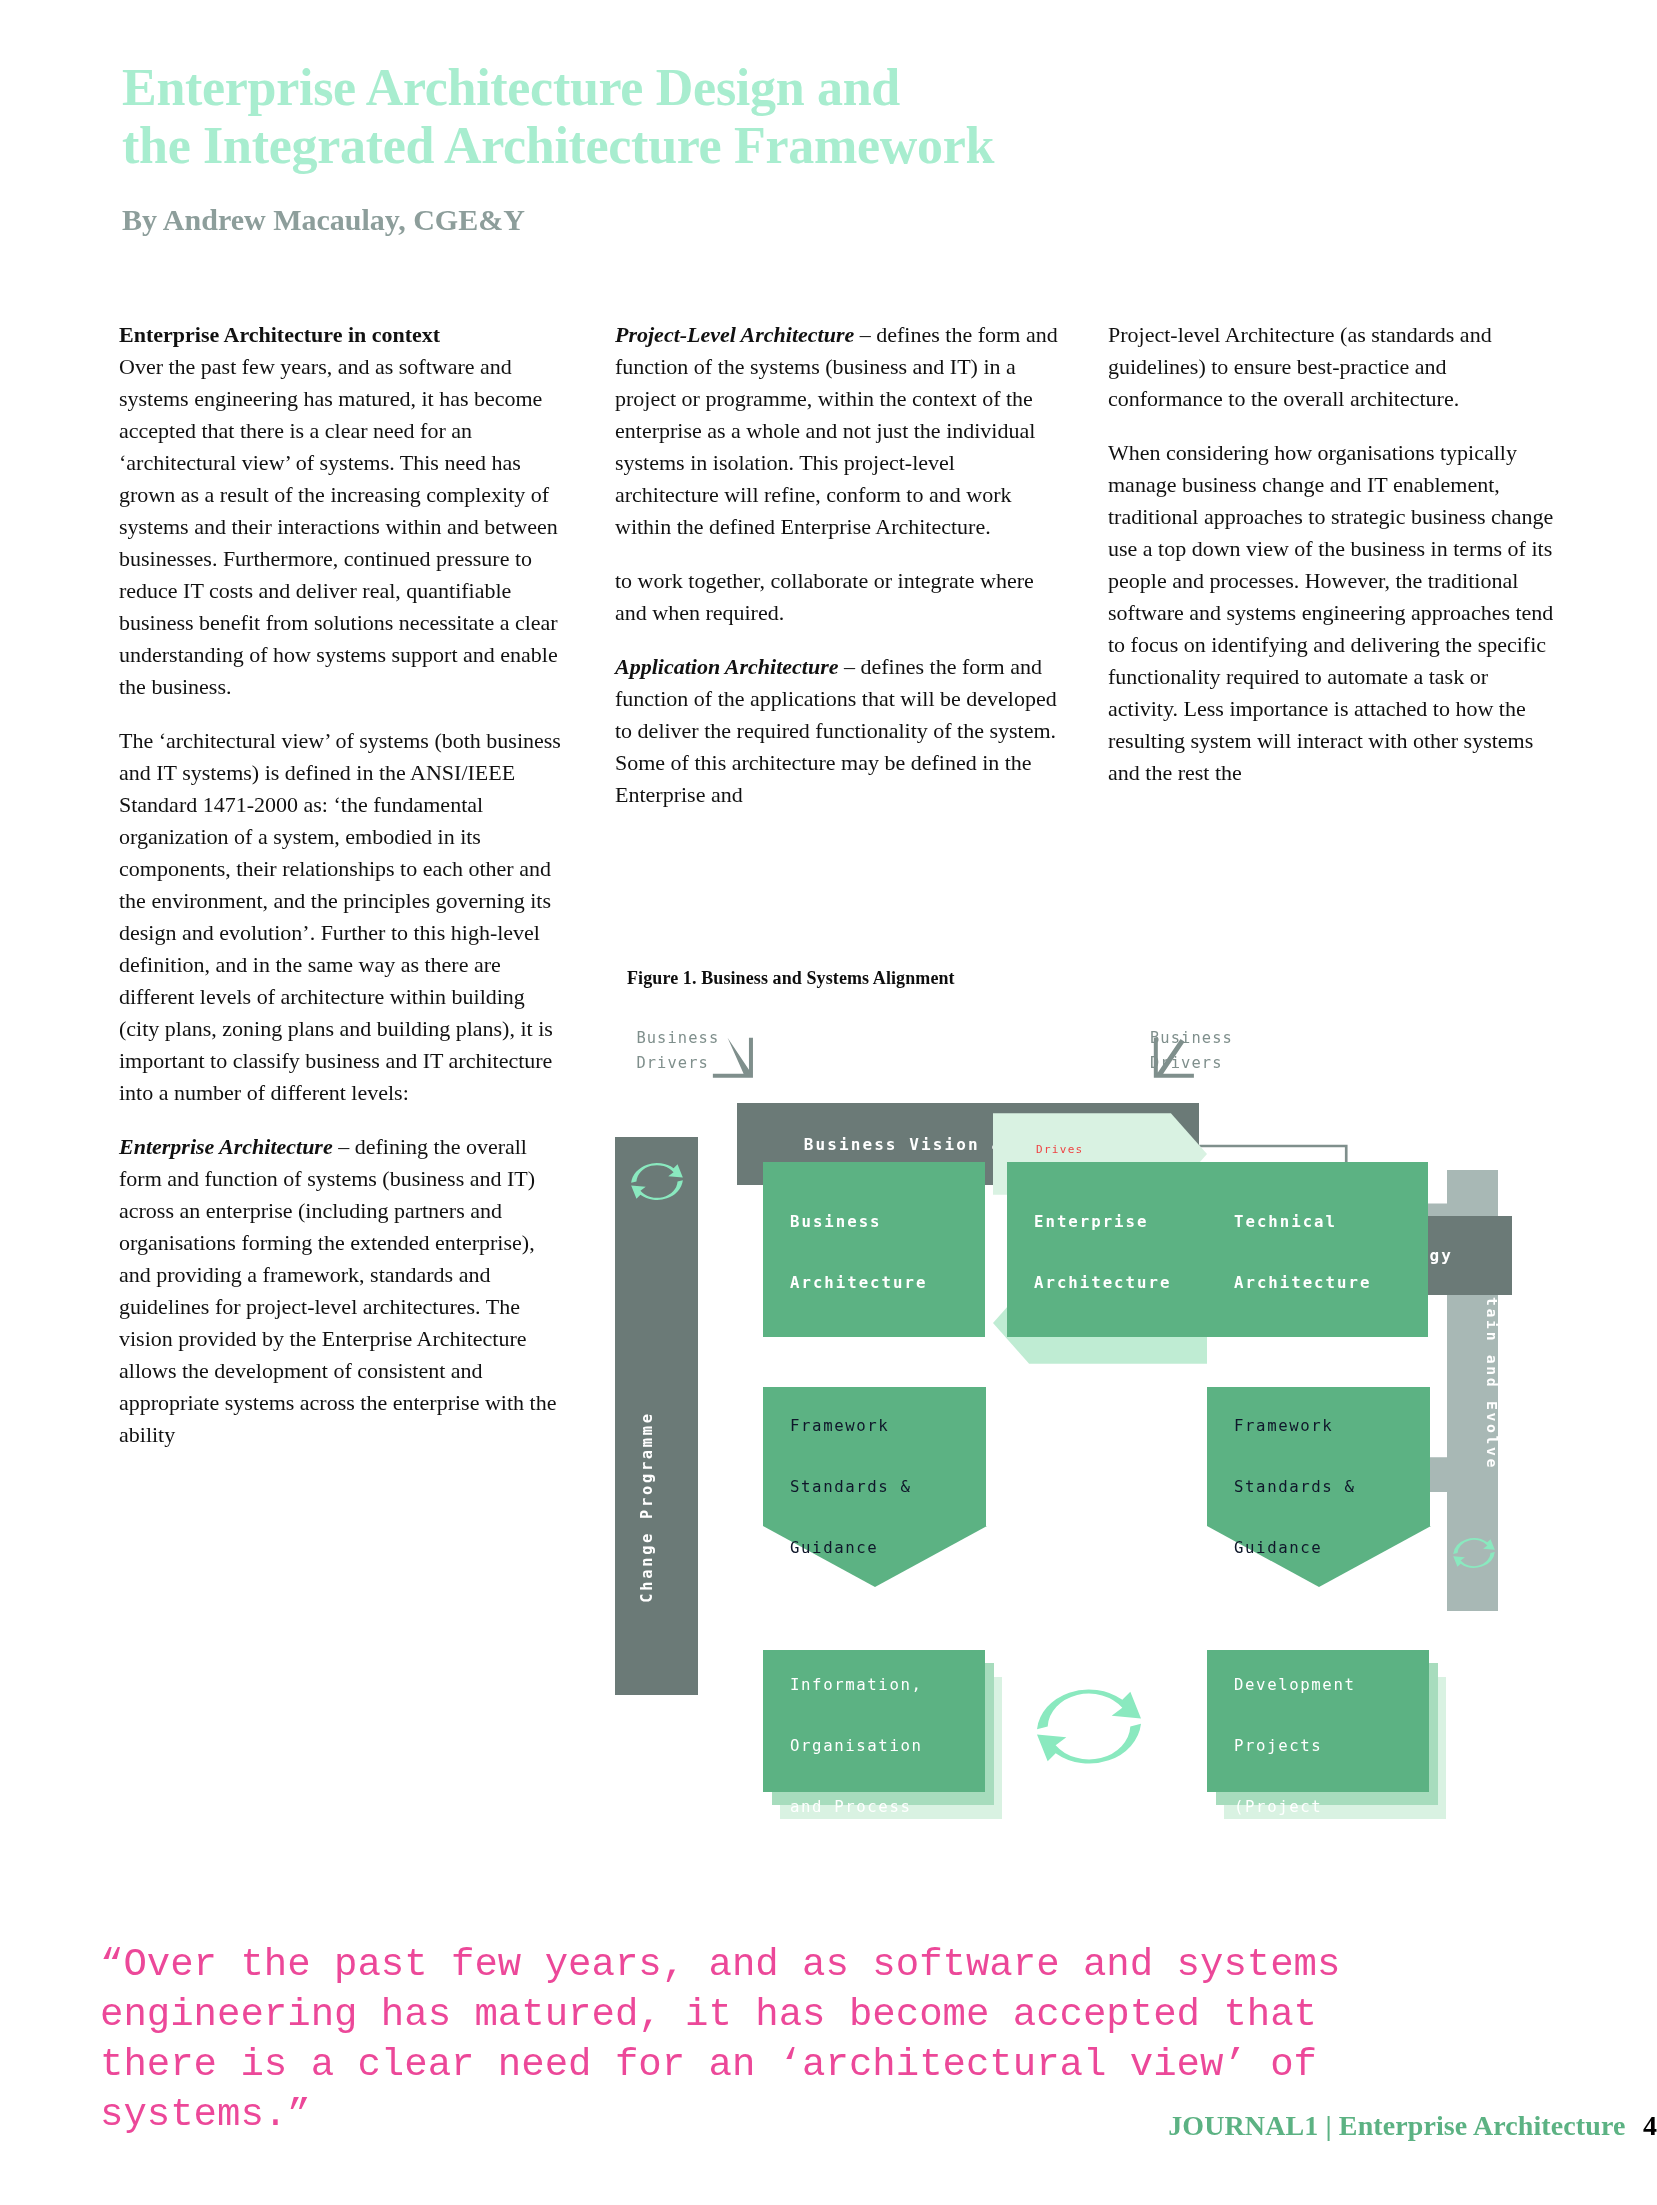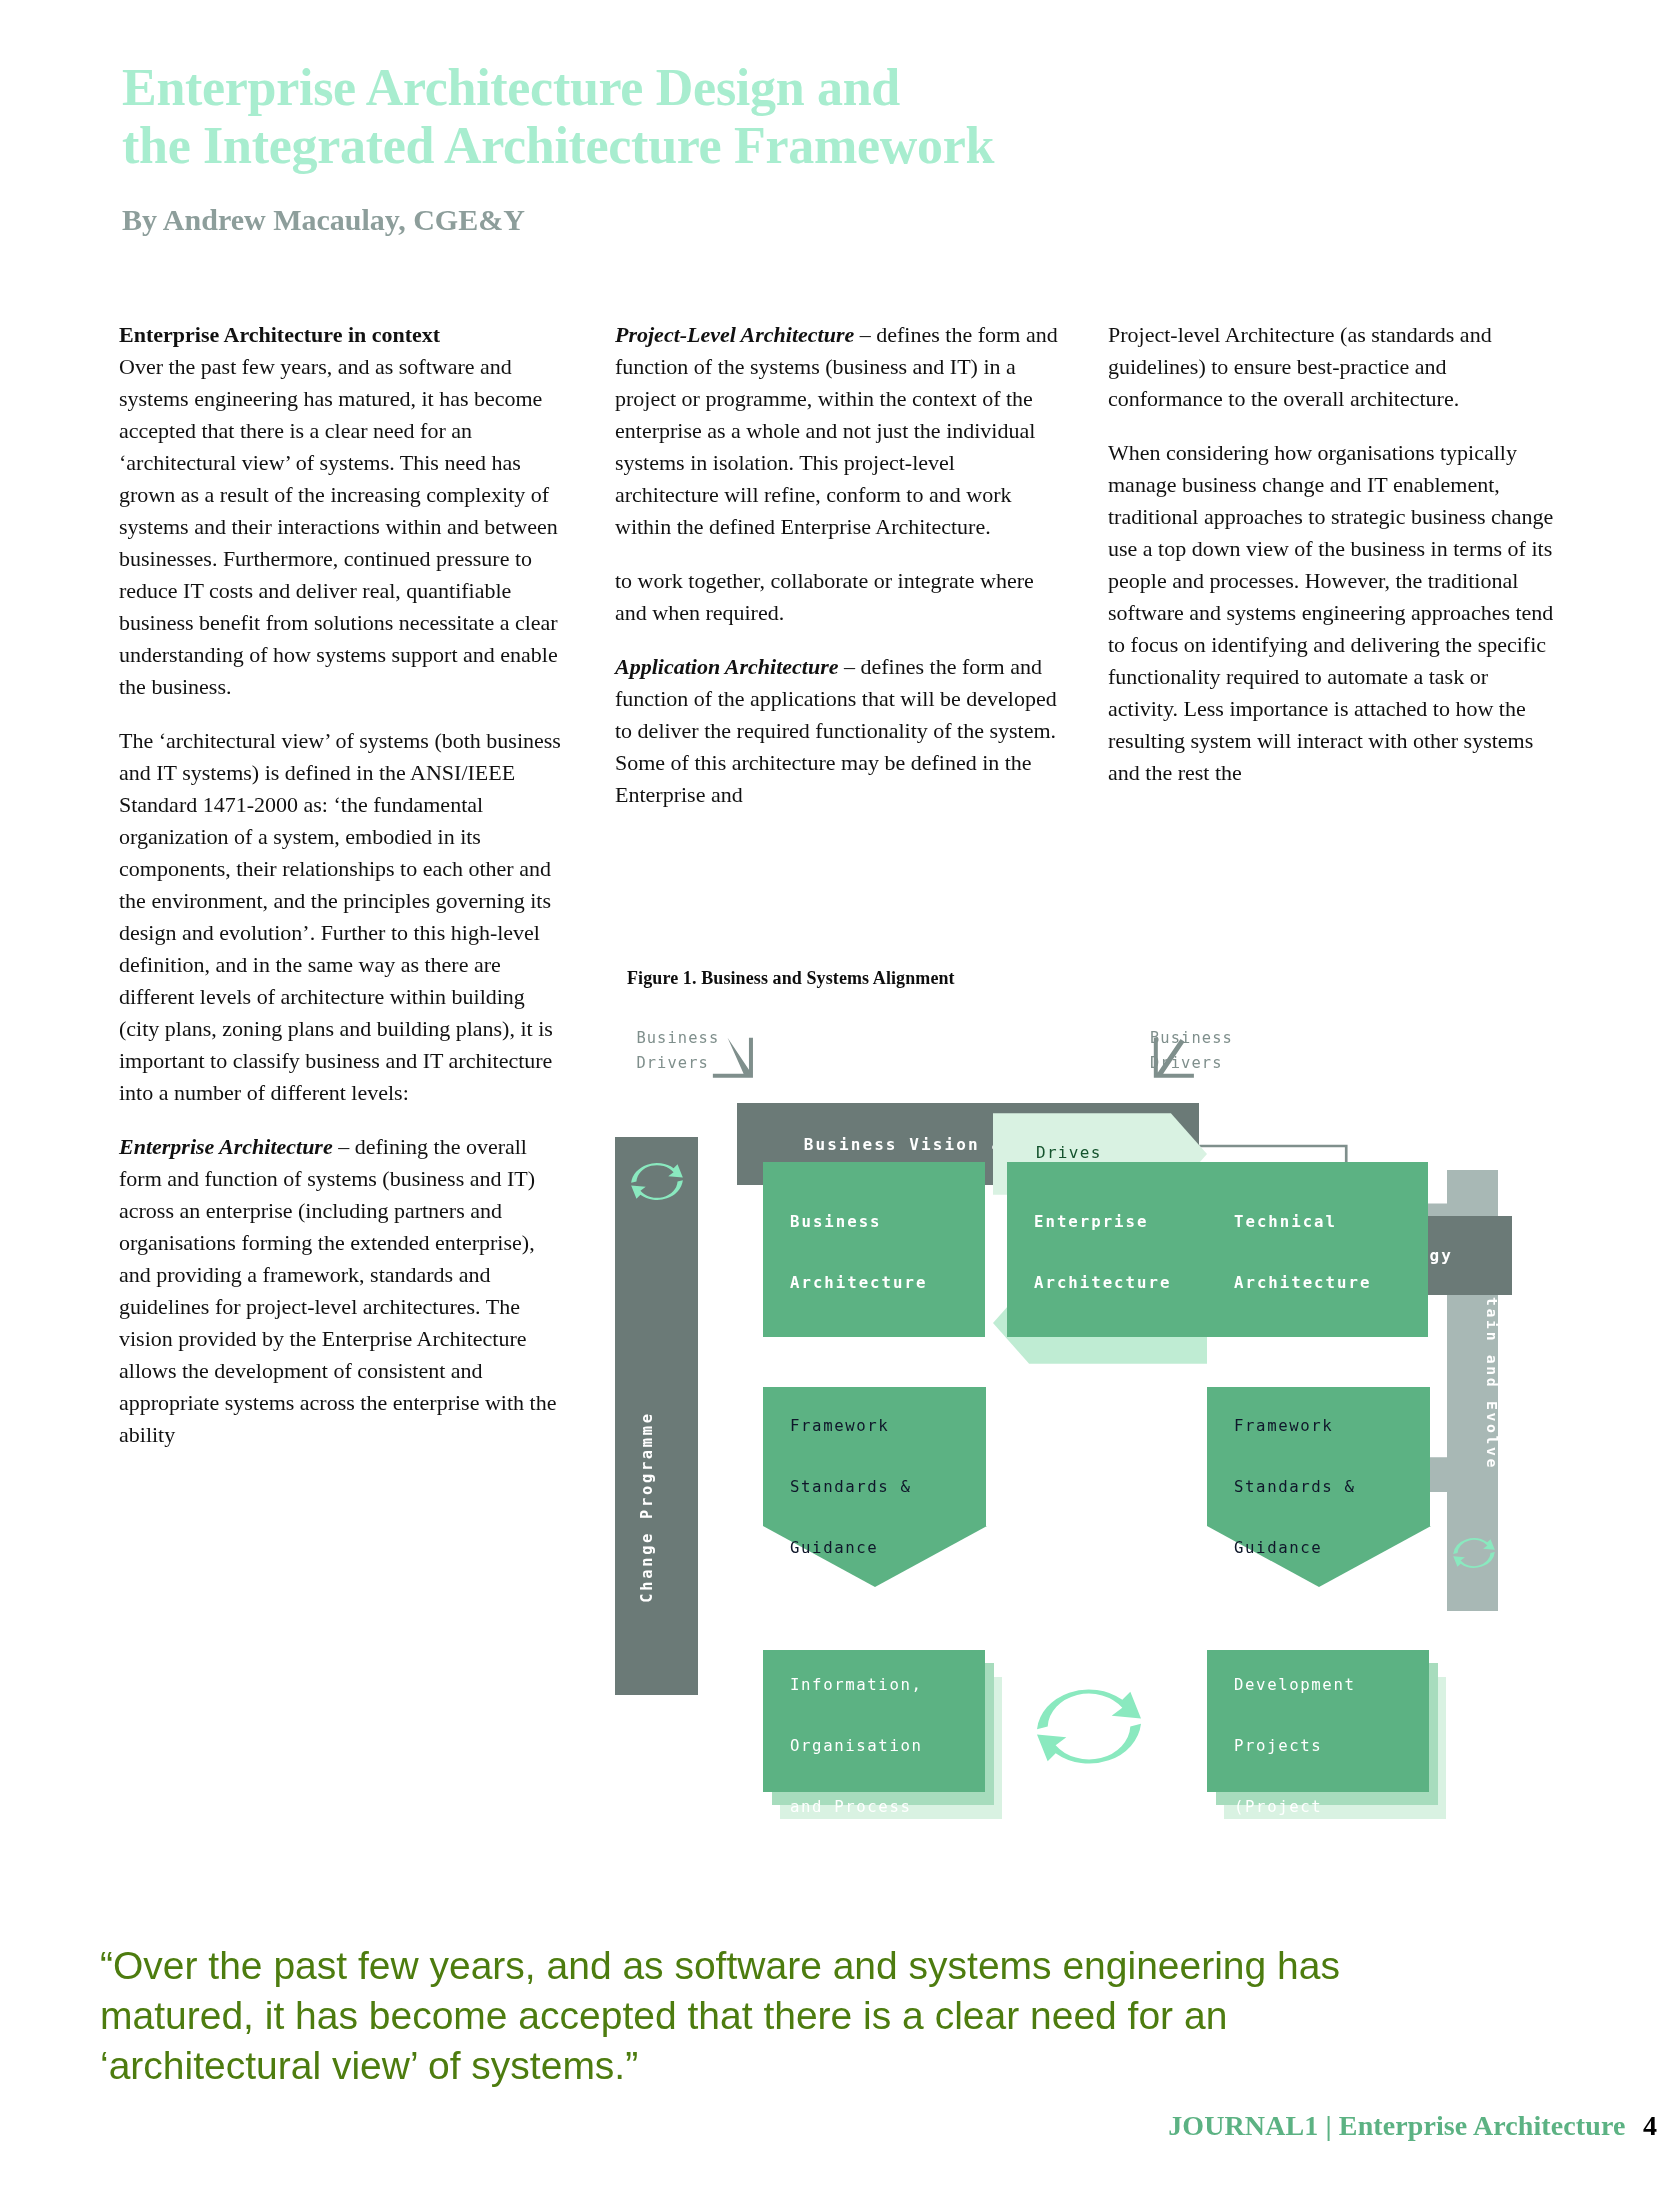--- a/index.html
+++ b/index.html
@@ -134,33 +134,33 @@
   .bbox .tx{
     position:absolute;left:27px;top:20px;color:#ffffff;
     font-family:"DejaVu Sans Mono", monospace;
     font-size:15.7px;line-height:1.95;letter-spacing:1.6px;white-space:pre;
   }
 
   
   .chev{position:absolute;}
   .chev .lbl{
     position:absolute;font-family:"DejaVu Sans Mono", monospace;
-    font-size:16px;letter-spacing:1.3px;color:#14532d;white-space:pre;
+    font-size:11px;letter-spacing:1.3px;color:#ef4444;white-space:pre;
   }
   #drives{left:378px;top:110px;width:214px;height:82px;}
   #supports{left:378px;top:279px;width:214px;height:82px;}
 
   
   .recyc{position:absolute;}
 
   
   .pullquote{
     position:absolute;left:100px;top:1941px;width:1337px;
-    font-family:Liberation Sans, sans-serif;
-    font-size:39px;line-height:1.28;color:#4d7c0f;
+    font-family:Liberation Mono, monospace;
+    font-size:39px;line-height:1.28;color:#ec4899;
   }
   
   .footer{
     position:absolute;left:0;top:2110px;width:1657px;
     text-align:right;padding-right:95px;
     font-family:"Liberation Serif", serif;
     font-weight:bold;font-size:28px;color:#5cb283;
     letter-spacing:0.1px;
   }
   .footer .pg{color:#000000;margin-left:17.4px;font-size:28px;}

